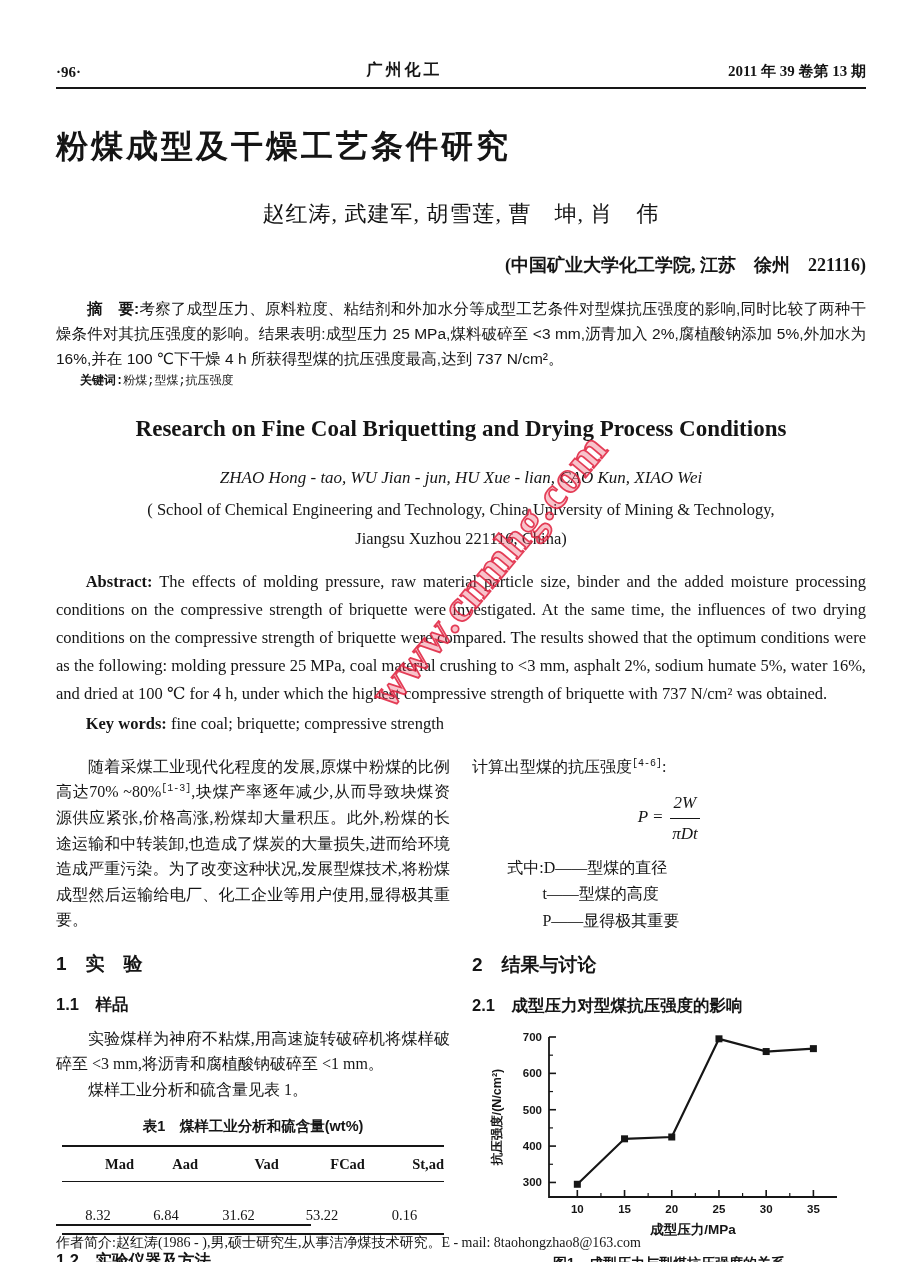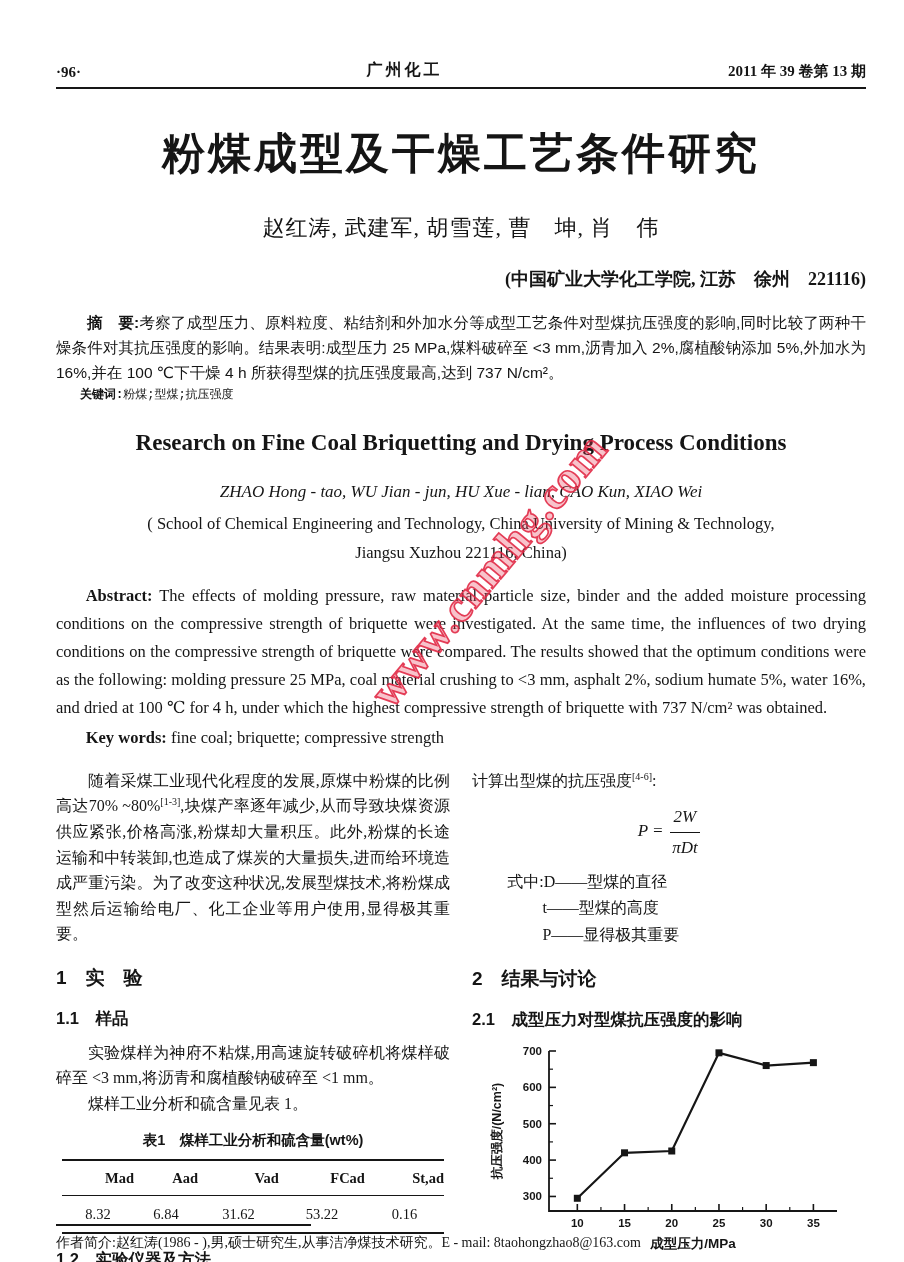--- a/index.html
+++ b/index.html
@@ -6,21 +6,21 @@
   html,body { width:904px; height:1262px; background:#ffffff; }
   body { font-family:"Liberation Serif","DejaVu Serif",serif; color:#151515; position:relative; overflow:hidden; }
   .page { width:904px; height:1262px; padding:0 38px 0 56px; position:relative; }
 
   
   .jheader { display:flex; justify-content:space-between; align-items:flex-end; padding-top:60px; font-size:15px; font-weight:bold; }
   .jheader .center { font-size:16px; letter-spacing:3px; }
   .hrule { border-bottom:2.6px solid #161616; margin-top:6px; }
 
   
-  .title-cn { text-align:center; font-size:43px; font-weight:bold; letter-spacing:3px; margin-top:36px; font-family:Liberation Mono, monospace; }
+  .title-cn { font-size:32px; font-weight:bold; letter-spacing:3px; margin-top:36px; font-family:Liberation Mono, monospace; }
   .authors-cn { text-align:center; font-size:22px; font-weight:normal; letter-spacing:1px; margin-top:30px; }
   .affil-cn { text-align:right; font-size:18px; font-weight:bold; margin-top:24px; }
 
   
   .abs-cn { margin-top:20px; font-size:15.5px; line-height:1.6; text-align:justify; font-family:"Liberation Sans","DejaVu Sans",sans-serif; }
   .abs-cn p { text-indent:2em; }
   .lbl { font-weight:bold; }
   .kw-cn { text-indent:2em; font-size:12px; line-height:1.7; font-family:Liberation Mono, monospace; }
 
   
@@ -30,29 +30,29 @@
   .abs-en { margin-top:14px; font-size:16.5px; line-height:1.7; text-align:justify; }
   .abs-en p { text-indent:1.8em; }
   .kw-en { text-indent:1.8em; font-size:16.5px; line-height:1.7; margin-top:2px; }
 
   
   .cols { display:flex; gap:22px; margin-top:16px; }
   .col { flex:1; font-size:16px; line-height:1.6; text-align:justify; }
   .col p.body { text-indent:2em; }
   .h-sec { font-size:19px; font-weight:bold; font-family:"Liberation Sans","DejaVu Sans",sans-serif; margin:16px 0 10px; text-align:left; }
   .h-sub { font-size:16.5px; font-weight:bold; font-family:"Liberation Sans","DejaVu Sans",sans-serif; margin:12px 0 8px; text-align:left; }
-  sup { font-size:10px; vertical-align:super; line-height:0; }
+  sup { font-size:10px; vertical-align:super; line-height:0;font-family:Liberation Mono, monospace; }
 
   
   .tbl-wrap { margin:12px 6px 6px; }
   .tbl-cap { text-align:center; font-weight:bold; font-size:14.5px; font-family:"Liberation Sans","DejaVu Sans",sans-serif; margin-bottom:7px; }
   table { width:100%; border-collapse:collapse; font-size:14.5px; }
   table { border-top:2.4px solid #161616; border-bottom:2.4px solid #161616; }
   thead th { font-weight:bold; padding:6px 0 5px; border-bottom:1.4px solid #161616; text-align:right; }
-  tbody td { padding:7px 0 6px; text-align:center; }
+  tbody td { padding:22px 0 6px; text-align:center; }
 
   
   .calc-line { text-align:left; }
   .formula { text-align:center; margin:10px 0 8px; font-size:17px; font-style:italic; }
   .frac { display:inline-block; vertical-align:middle; text-align:center; margin-left:6px; }
   .frac .num { display:block; border-bottom:1.4px solid #151515; padding:0 4px 1px; }
   .frac .den { display:block; padding-top:1px; }
   .where { list-style:none; font-size:16px; line-height:1.65; }
   .where li { margin-left:2.2em; }
   .where li.ind { margin-left:4.4em; }

